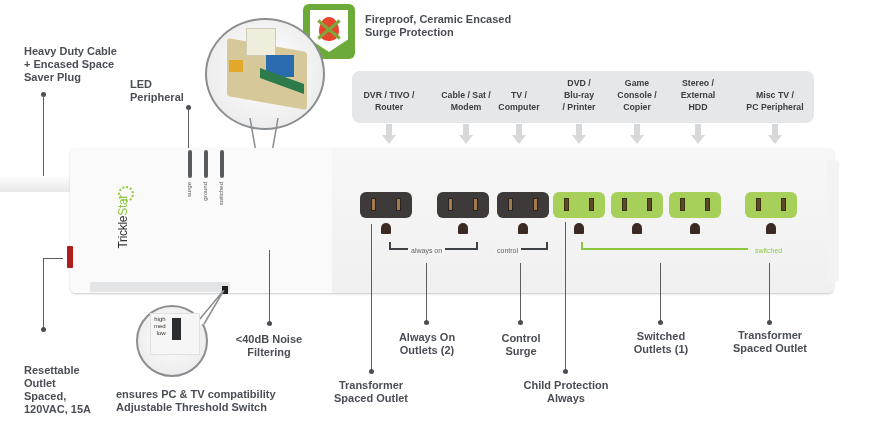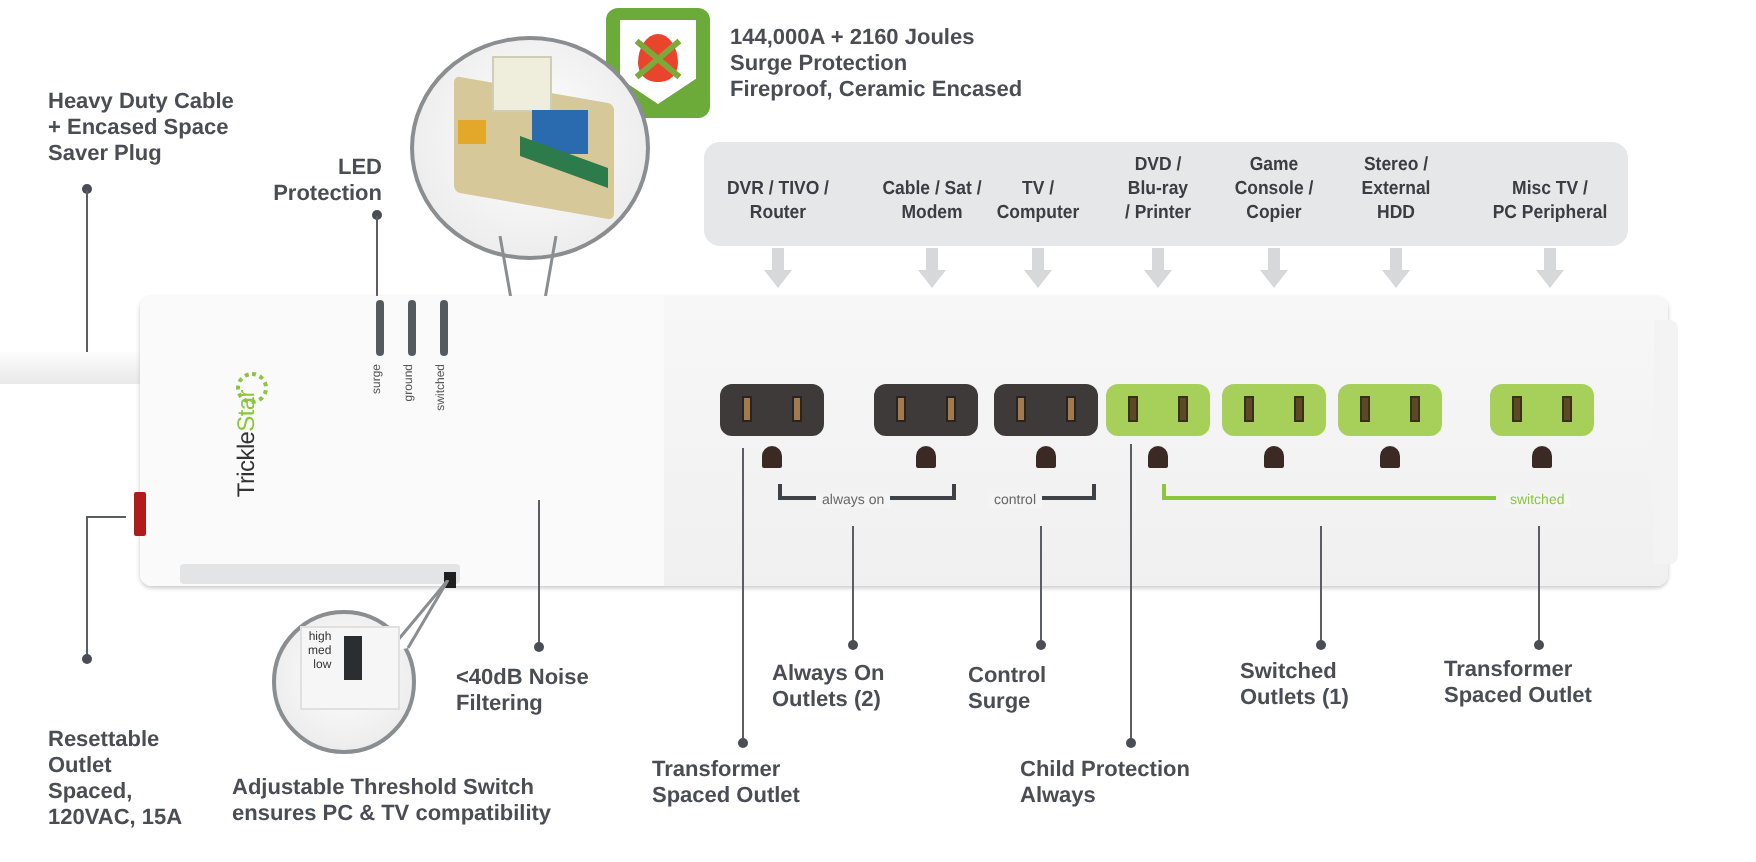--- a/index.html
+++ b/index.html
@@ -1,21 +1,21 @@
 <!DOCTYPE html>
 <html><head>
 <meta charset="utf-8">
 <style>
   * { box-sizing: border-box; margin: 0; padding: 0; }
   body { width: 878px; height: 431px; background: #ffffff; position: relative; overflow: hidden;
          font-family: "Liberation Sans", sans-serif; color: #3c4046; }
   .abs { position: absolute; }
   .callout { position: absolute; font-size: 11px; font-weight: bold; color: #4a4e54; line-height: 13px; }
-  .callout.center { }
-  .callout.right { text-align: right; }
+  .callout.center { text-align: center; }
+  .callout.right { text-align: left; }
   .line { position: absolute; background: #5a5e63; width: 1px; }
   .hline { position: absolute; background: #5a5e63; height: 1px; }
   .dot { position: absolute; width: 5px; height: 5px; border-radius: 50%; background: #4a4e54; }
 
   
   .banner { position: absolute; left: 352px; top: 71px; width: 462px; height: 52px; background: #e6e7e8; border-radius: 8px; }
   .cat { position: absolute; top: 77px; font-family: "Liberation Sans", sans-serif; font-size: 9.5px; font-weight: bold;
          color: #3a3d42; text-align: center; line-height: 12px; transform: scaleX(0.92); }
   .arrow { position: absolute; top: 124px; width: 14px; height: 22px; }
   .arrow .stem { position: absolute; left: 4px; top: 0; width: 6px; height: 12px; background: #d6d8da; }
@@ -78,35 +78,34 @@
 <div class="callout" style="left:24px; top:45px;">
   <div>Heavy Duty Cable</div>
   <div>+ Encased Space</div>
   <div>Saver Plug</div>
 </div>
 <div class="dot" style="left:41px; top:92px;"></div>
 <div class="line" style="left:43px; top:95px; height:85px;"></div>
 
 <div class="callout right" style="left:130px; top:78px; width:61px;">
   <div>LED</div>
-  <div>Protection</div>
+  <div>Peripheral</div>
 </div>
 <div class="dot" style="left:186px; top:105px;"></div>
 <div class="line" style="left:188px; top:108px; height:40px;"></div>
 
 <div class="badge">
   <div class="shield"></div>
   <div class="flame"></div>
   <div class="x1"></div>
   <div class="x2"></div>
 </div>
 <div class="callout" style="left:365px; top:13px; font-size:11px; line-height:13px;">
-  <div>144,000A + 2160 Joules</div>
+  <div>Fireproof, Ceramic Encased</div>
   <div>Surge Protection</div>
-  <div>Fireproof, Ceramic Encased</div>
 </div>
 
 <div class="bubble" style="left:205px; top:18px; width:120px; height:112px;"></div>
 <div class="pcb"></div>
 <div class="relay-w"></div>
 <div class="relay-b"></div>
 <div class="yellow-cap"></div>
 <div class="green-board"></div>
 <svg class="abs" style="left:240px; top:118px;" width="60" height="80">
   <polyline points="10,0 24,80 38,0" fill="none" stroke="#8b8e91" stroke-width="1.5"></polyline>
@@ -262,22 +261,22 @@
   <polyline points="4,36 34,0 14,34" fill="#ffffff" stroke="#8b8e91" stroke-width="1.5"></polyline>
 </svg>
 <div class="mini-switch-body"></div>
 <div class="mini-label">
   <div>high</div>
   <div>med</div>
   <div>low</div>
 </div>
 <div class="mini-switch-knob"></div>
 <div class="callout" style="left:116px; top:388px;">
+  <div>ensures PC &amp; TV compatibility</div>
   <div>Adjustable Threshold Switch</div>
-  <div>ensures PC &amp; TV compatibility</div>
 </div>
 
 <div class="line" style="left:269px; top:250px; height:72px;"></div>
 <div class="dot" style="left:267px; top:321px;"></div>
 <div class="callout center" style="left:228px; top:333px; width:82px;">
   <div>&lt;40dB Noise</div>
   <div>Filtering</div>
 </div>
 
 <div class="line" style="left:371px; top:224px; height:146px;"></div>

